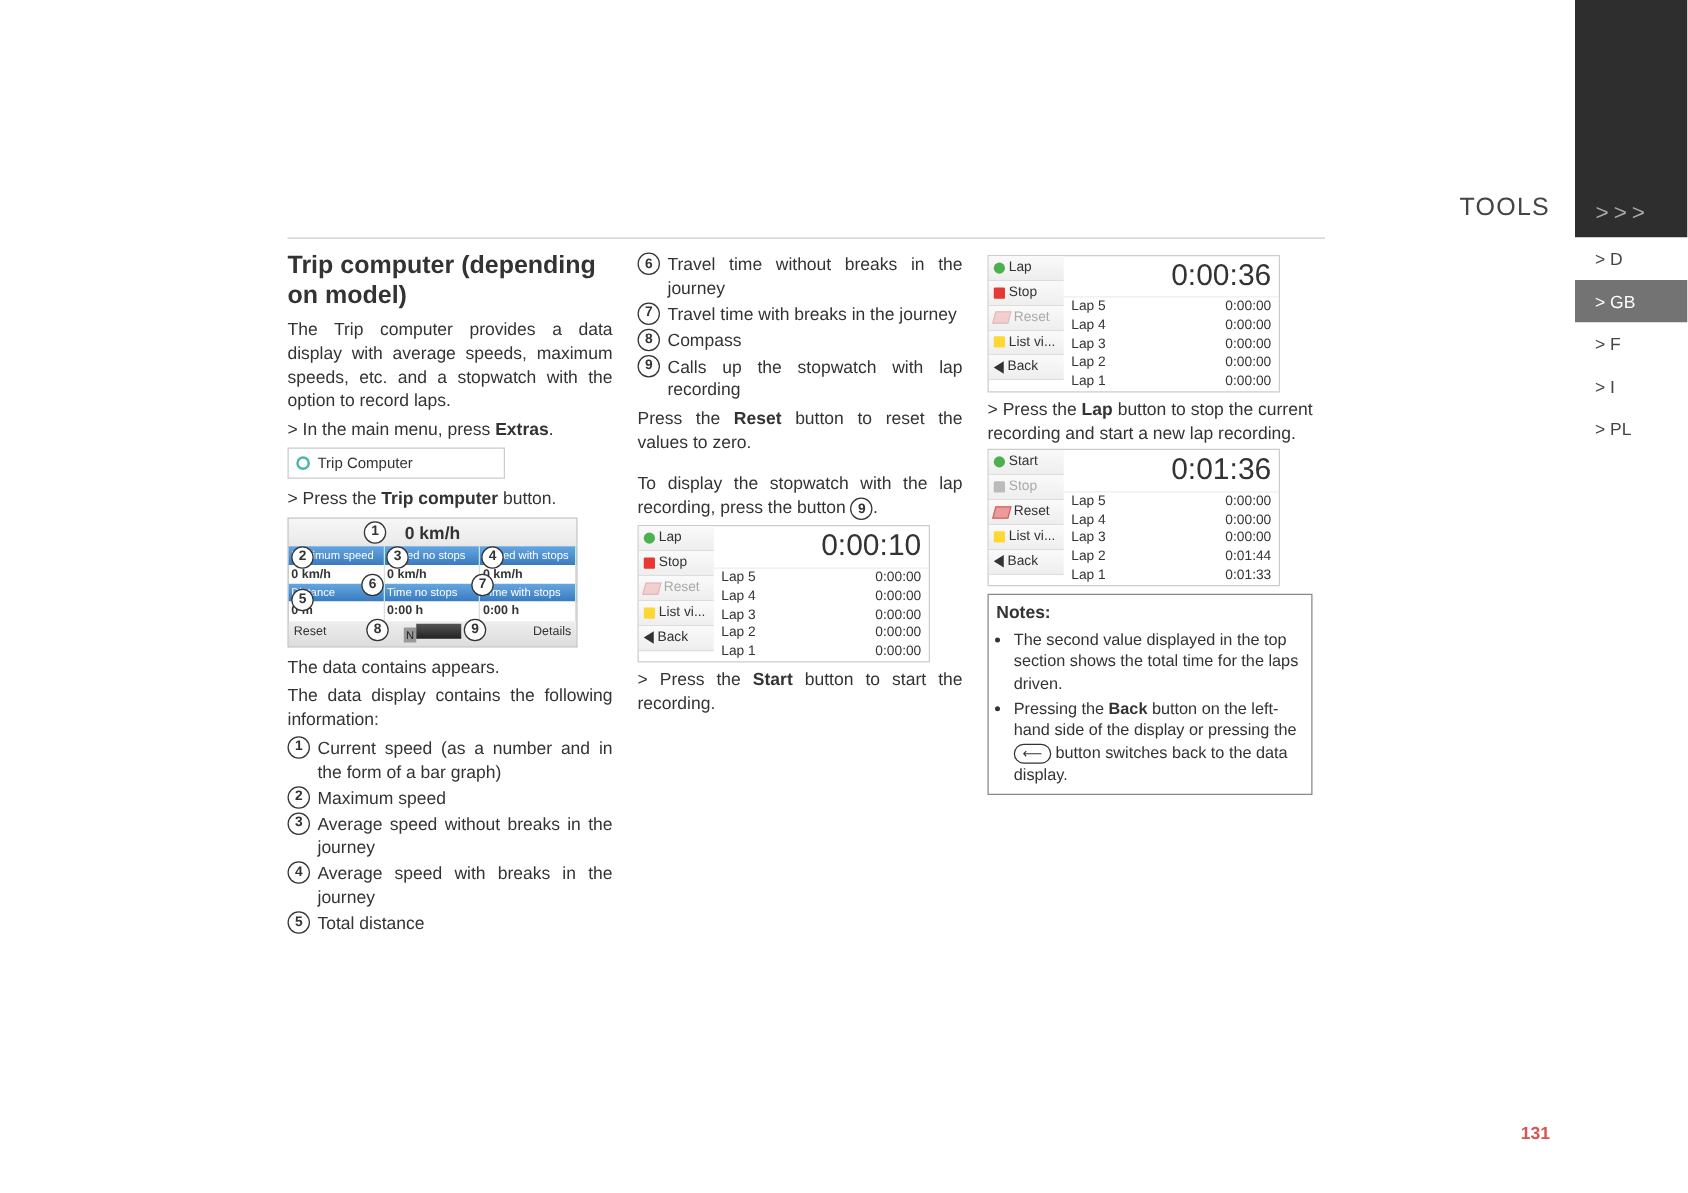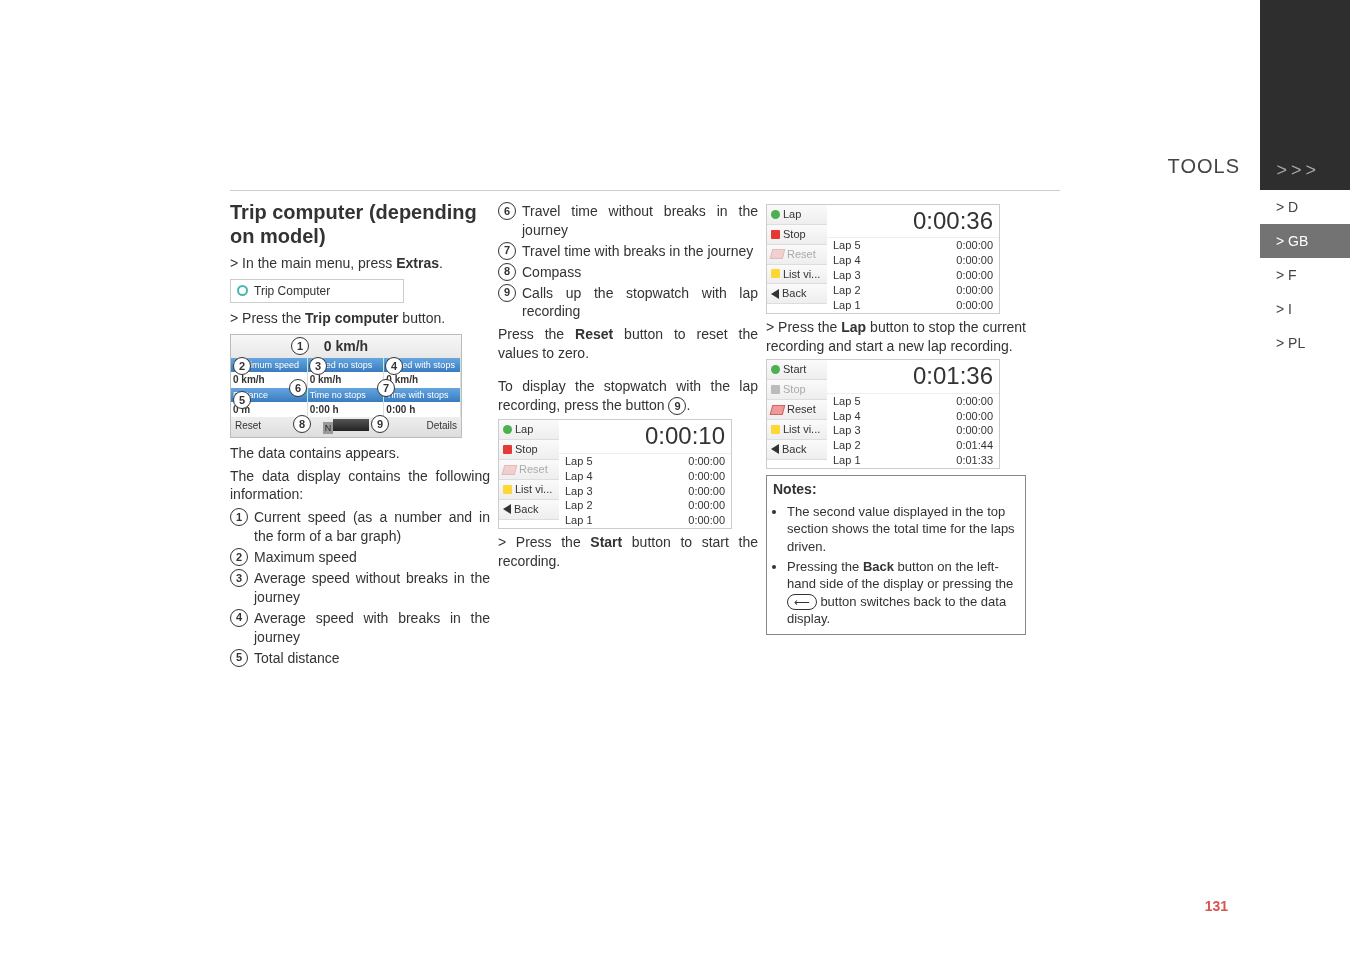--- a/index.html
+++ b/index.html
@@ -60,21 +60,21 @@
     left: 230px;
     width: 830px;
     border-top: 1px solid #ccc;
   }
   .pagecontent {
     position: absolute;
     top: 200px;
     left: 230px;
     width: 840px;
     display: flex;
-    gap: 8px;
+    gap: 20px;
   }
   .col {
     width: 260px;
     font-size: 14px;
     line-height: 1.35;
     text-align: justify;
   }
   .col h2 {
     font-size: 20px;
     font-weight: bold;
@@ -192,21 +192,21 @@
     font-weight: bold;
     font-size: 14px;
     margin-bottom: 4px;
     display:block;
   }
   .notesbox ul { margin:0; padding-left: 14px; }
   .notesbox li { margin:2px 0; text-align:left; }
   .pagenum {
     position: absolute;
     bottom: 40px;
-    right: 122px;
+    right: 110px;
     color: #d9534f;
     font-weight: bold;
     font-size: 14px;
   }
   .backbtn-inline {
     display:inline-flex; align-items:center; justify-content:center;
     border:1.5px solid #333; border-radius:10px; padding:0 6px; font-size:11px;
   }
   .compass {
     display:inline-block; width:36px; height:12px;
@@ -230,20 +230,21 @@
   <div class="item">&gt; I</div>
   <div class="item">&gt; PL</div>
 </div>
 
 <div class="rule"></div>
 
 <div class="pagecontent">
 
   <div class="col">
     <h2>Trip computer (depending on model)</h2>
+    <p>The Trip computer provides a data display with average speeds, maximum speeds, etc. and a stopwatch with the option to record laps.</p>
     <p>
       <span>&gt; In the main menu, press </span><b>Extras</b><span>.</span>
     </p>
     <div class="menuitem">
       <span class="spd-icon"></span>
       <span>Trip Computer</span>
     </div>
     <p>
       <span>&gt; Press the </span><b>Trip computer</b><span> button.</span>
     </p>

